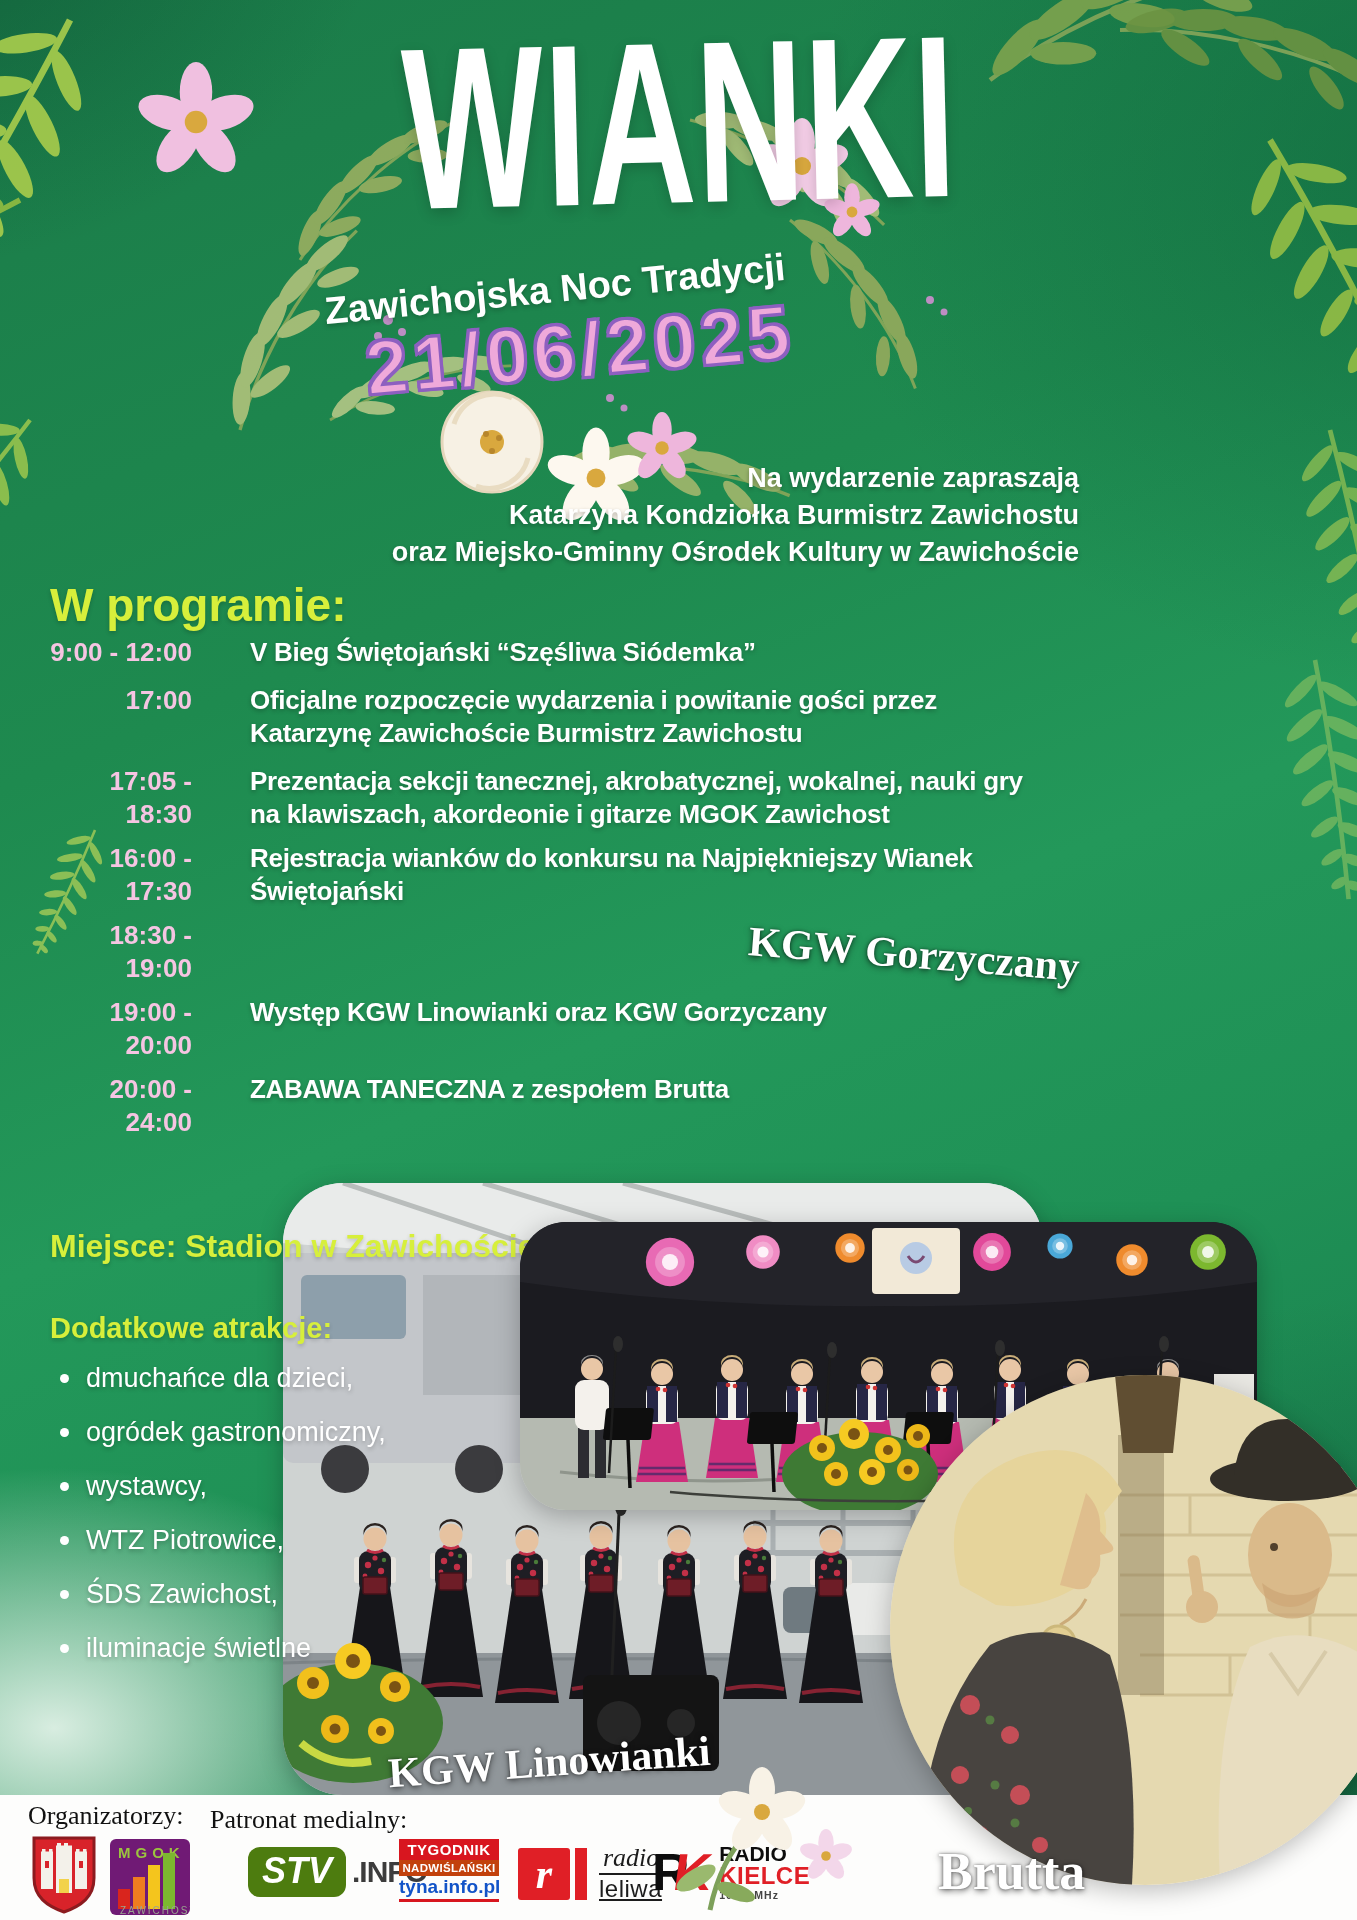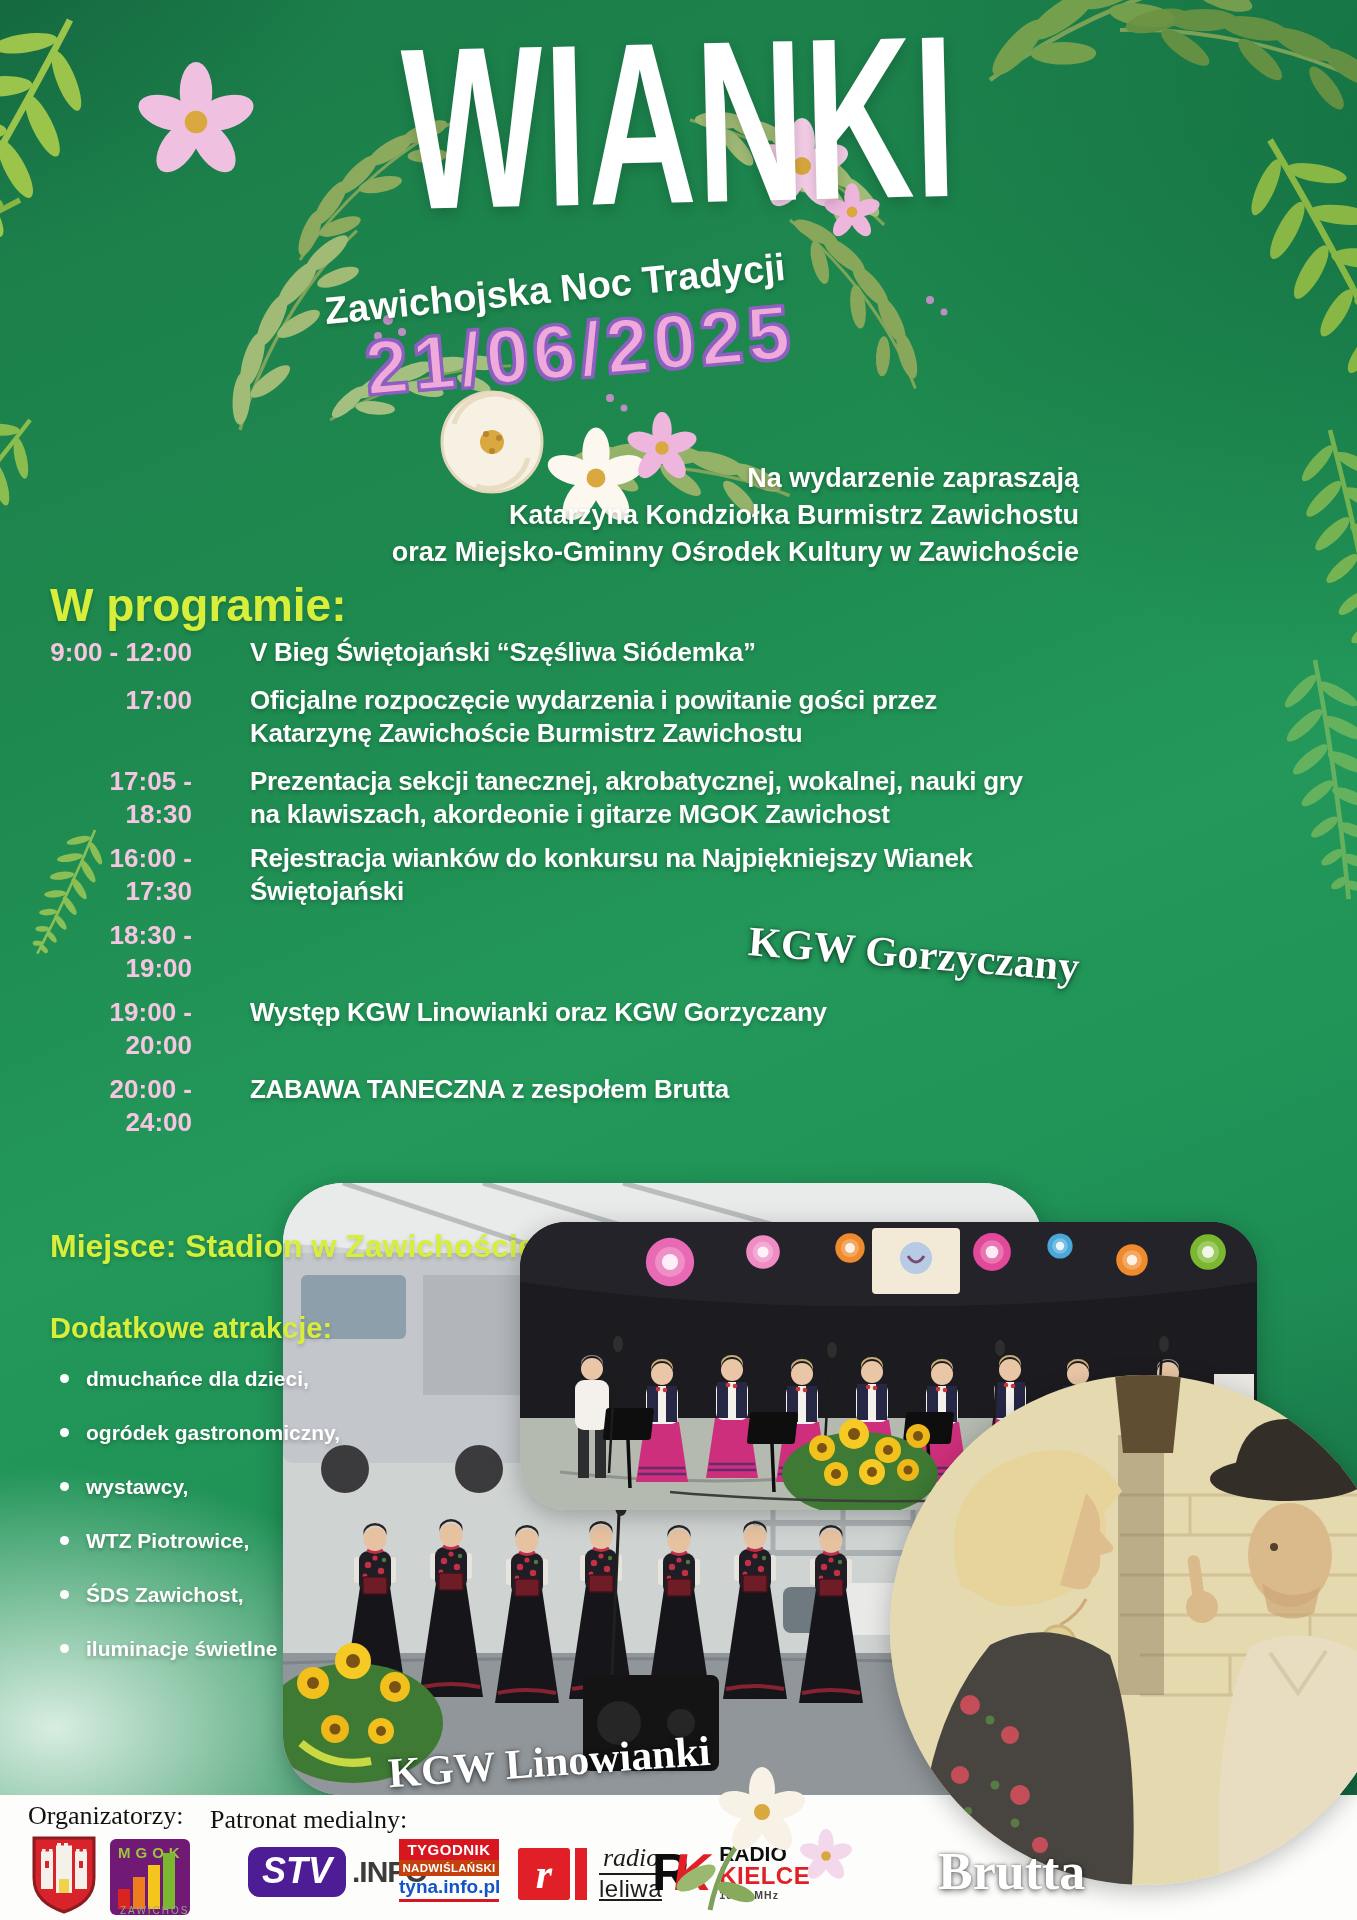--- a/index.html
+++ b/index.html
@@ -37,21 +37,21 @@
   .prog-row.gap{margin-bottom:15px;}
   .prog-time{flex:none;width:152px;text-align:right;margin-right:58px;
     color:#f5c5e2;font-weight:bold;font-size:26px;line-height:33px;}
   .prog-desc{font-size:26px;font-weight:bold;color:#fff;line-height:33px;letter-spacing:-.3px;
     text-shadow:0 2px 4px rgba(0,0,0,.25);}
   .venue{position:absolute;top:1228px;left:50px;z-index:3;font-size:32px;font-weight:800;
     color:#d7ef3b;text-shadow:0 2px 4px rgba(0,0,0,.2);}
   .extras-head{position:absolute;top:1312px;left:50px;z-index:3;font-size:29px;font-weight:800;
     color:#d7ef3b;text-shadow:0 2px 4px rgba(0,0,0,.2);}
   .extras{position:absolute;top:1362px;left:50px;z-index:3;list-style:none;margin:0;padding:0;}
-  .extras li{position:relative;padding-left:36px;margin-bottom:21px;font-size:21px;font-weight:bold;
+  .extras li{position:relative;padding-left:36px;margin-bottom:21px;font-size:27px;font-weight:normal;
     color:#fff;line-height:33px;text-shadow:0 2px 4px rgba(0,0,0,.25);}
   .extras li::before{content:"";position:absolute;left:10px;top:12px;width:9px;height:9px;border-radius:50%;background:#fff;}
   
   .photo{position:absolute;overflow:hidden;box-shadow:0 6px 24px rgba(0,0,0,.25);}
   .photo-linowianki{left:283px;top:1183px;width:760px;height:612px;border-radius:60px;z-index:2;}
   .photo-gorzyczany{left:520px;top:1222px;width:737px;height:288px;border-radius:46px;z-index:4;}
   .photo-brutta{left:890px;top:1375px;width:510px;height:510px;border-radius:50%;z-index:6;}
   .caption{position:absolute;z-index:7;font-family:"Liberation Serif",serif;font-weight:bold;color:#fff;
     text-shadow:0 2px 6px rgba(0,0,0,.55),0 0 3px rgba(0,0,0,.45);}
   .cap-gorzyczany{top:930px;left:748px;font-size:42px;transform:rotate(4.5deg);}
@@ -63,21 +63,21 @@
   .lbl-org{left:28px;top:6px;}
   .lbl-patron{left:210px;top:10px;}
   .herb{position:absolute;left:30px;top:40px;}
   .mgok{position:absolute;left:110px;top:44px;width:80px;height:76px;background:#701a75;border-radius:6px;overflow:hidden;}
   .mgok-bars{position:absolute;bottom:6px;left:8px;display:flex;align-items:flex-end;gap:3px;}
   .mgok-bars i{display:block;width:12px;}
   .mgok-text{position:absolute;top:5px;left:8px;font-size:15px;font-weight:800;color:#9bc43f;letter-spacing:5px;}
   .mgok-sub{position:absolute;bottom:-1px;left:10px;font-size:10px;color:#9aa48f;letter-spacing:2px;text-align:center;}
   .logo{position:absolute;display:flex;align-items:center;}
   .logo-stv{left:248px;top:52px;}
-  .stv-box{background:#4c1d95;color:#fff;font-weight:800;font-style:italic;font-size:36px;
+  .stv-box{background:#4d7c0f;color:#fff;font-weight:800;font-style:italic;font-size:36px;
     padding:6px 14px 8px;border-radius:12px;line-height:1;}
   .stv-info{color:#3c3c3c;font-weight:800;font-size:30px;margin-left:6px;letter-spacing:-1px;}
   .logo-tyg{left:399px;top:44px;display:block;text-align:center;width:100px;}
   .tyg-1{background:#d8161f;color:#fff;font-weight:800;font-size:15px;padding:2px 0;letter-spacing:.5px;}
   .tyg-2{background:#c2410c;color:#fff;font-weight:800;font-size:11.5px;padding:2px 0;letter-spacing:.3px;}
   .tyg-3{color:#1253c8;font-weight:800;font-size:19px;line-height:22px;}
   .tyg-rule{height:3px;background:#d8161f;margin-top:1px;}
   .logo-leliwa{left:518px;top:50px;}
   .lel-box{background:#e01f26;color:#fff;width:52px;height:52px;border-radius:3px;
     font-family:"Liberation Serif",serif;font-style:italic;font-size:42px;font-weight:bold;

